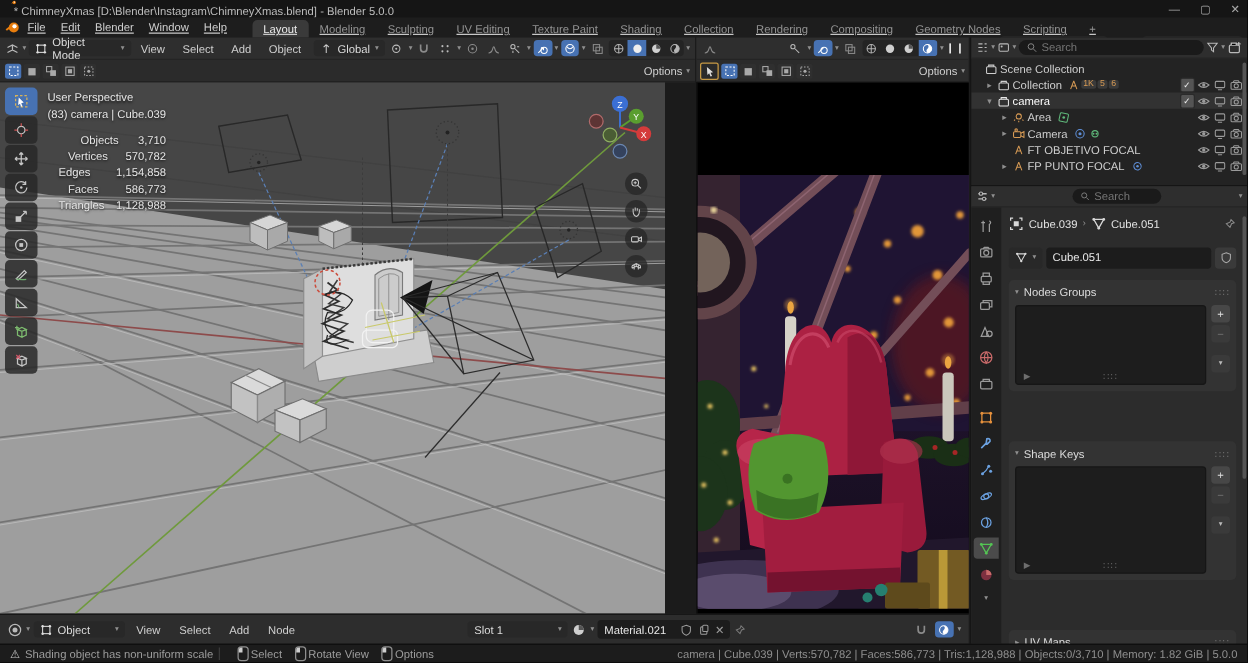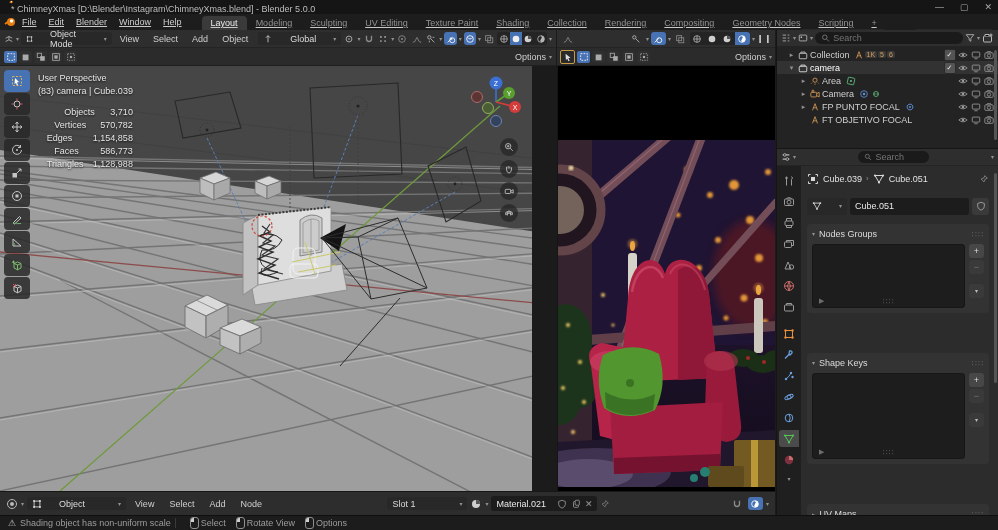--- a/index.html
+++ b/index.html
@@ -16,21 +16,21 @@
   #topbar{left:0;top:14px;width:998px;height:16px;background:#1d1d1d;display:flex;align-items:center;padding-left:4px;box-sizing:border-box;text-decoration:underline;}
   .menu-item{padding:0 6px;color:#cfcfcf;}
   .tabs{display:flex;margin-left:14px;height:16px;align-items:flex-end;}
   .tab{padding:2px 9px 2px;color:#939393;border-radius:4px 4px 0 0;}
   .tab.active{background:#3a3a3a;color:#ebebeb;}
   .scene-widget{position:absolute;top:15px;height:14px;display:flex;align-items:center;gap:2px;}
   .scene-field{display:flex;align-items:center;gap:3px;background:#282828;border-radius:3px;height:14px;padding:0 4px;color:#d6d6d6;}
   
   .ed-header{background:#2e2e2e;display:flex;align-items:center;padding:0 4px;box-sizing:border-box;gap:2px;border-bottom:1px solid #242424;}
   .ed-tools{background:#2b2b2b;display:flex;align-items:center;padding:0 4px;box-sizing:border-box;gap:2px;border-bottom:1px solid #1f1f1f;}
-  .hbtn{display:inline-flex;align-items:center;gap:17px;background:#282828;border-radius:3px;height:13px;padding:0 5px;color:#dcdcdc;}
+  .hbtn{display:inline-flex;align-items:center;gap:4px;background:#282828;border-radius:3px;height:13px;padding:0 5px;color:#dcdcdc;}
   .ibtn{display:inline-flex;align-items:center;justify-content:center;width:15px;height:13px;border-radius:3px;color:#b8b8b8;}
   .ibtn.on{background:#4772b3;color:#fff;}
   .ibtn.dim{color:#6f6f6f;}
   .seg{display:flex;background:#242424;border-radius:3px;overflow:hidden;}
   .seg .s{width:15px;height:13px;display:flex;align-items:center;justify-content:center;color:#b5b5b5;}
   .seg .s.active{background:#4772b3;color:#fff;}
   .selmode{width:13px;height:12px;border-radius:2px;display:flex;align-items:center;justify-content:center;color:#aaa;background:#2f2f2f;}
   .selmode.on{background:#4772b3;color:#fff;}
   .i10{width:10px;height:10px;display:block;}
   .i12{width:12px;height:12px;display:block;}
@@ -850,20 +850,28 @@
       <svg class="i10" viewBox="0 0 12 12">
           <path d="M1.5 2 H10.5 L7 6.5 V10 L5 8.5 V6.5 Z" fill="none" stroke="#b9b9b9"></path>
         </svg>
       <span class="chev">▾</span>
       <svg class="i12" viewBox="0 0 12 12">
           <rect x="1.5" y="4" width="8" height="6" rx="1" fill="none" stroke="#b9b9b9"></rect>
           <path d="M3 4 V2.5 H7 V4 M9 1.5 V4.5 M7.5 3 H10.5" stroke="#b9b9b9"></path>
         </svg>
     </div>
     <div style="padding-top:1px">
+      <div class="orow">
+        <span class="exp"></span>
+        <svg class="i10 oic" viewBox="0 0 12 12">
+            <rect x="1.5" y="4" width="9" height="6.5" rx="1" fill="none" stroke="#d0d0d0"></rect>
+            <path d="M3.5 4 V2.5 H8.5 V4" fill="none" stroke="#d0d0d0"></path>
+          </svg>
+        <span>Scene Collection</span>
+      </div>
       <div class="orow" style="padding-left:10px">
         <span class="exp">▸</span>
         <svg class="i10 oic" viewBox="0 0 12 12">
             <rect x="1.5" y="4" width="9" height="6.5" rx="1" fill="none" stroke="#d0d0d0"></rect>
             <path d="M3.5 4 V2.5 H8.5 V4" fill="none" stroke="#d0d0d0"></path>
           </svg>
         <span>Collection</span>
         <svg class="i10" style="margin-left:4px" viewBox="0 0 12 12">
             <path d="M6 2 L3 10 M6 2 L9 10 M4 7 H8" stroke="#d89b55" fill="none"></path>
           </svg>
@@ -989,56 +997,56 @@
           </span>
         <span class="tg">
             <svg class="i10" viewBox="0 0 12 12">
               <rect x="1" y="3.5" width="10" height="6.5" rx="1" fill="none" stroke="currentColor"></rect>
               <circle cx="6" cy="6.7" r="2" fill="none" stroke="currentColor"></circle>
               <path d="M3 3.5 L4 2 H8 L9 3.5" fill="none" stroke="currentColor"></path>
             </svg>
           </span>
       </div>
       <div class="orow" style="padding-left:22px">
+        <span class="exp"></span>
+        <svg class="i10 oic" viewBox="0 0 12 12">
+            <path d="M6 2 L3 10 M6 2 L9 10 M4 7 H8" stroke="#d89b55" fill="none"></path>
+          </svg>
+        <span>FT OBJETIVO FOCAL</span>
+        <span class="grow"></span>
+        <span class="tg">
+            <svg class="i10" viewBox="0 0 12 12">
+              <path d="M1 6 Q6 1.5 11 6 Q6 10.5 1 6 Z" fill="none" stroke="currentColor"></path>
+              <circle cx="6" cy="6" r="1.6" fill="currentColor"></circle>
+            </svg>
+          </span>
+        <span class="tg">
+            <svg class="i10" viewBox="0 0 12 12">
+              <rect x="1.5" y="2.5" width="9" height="6" rx="1" fill="none" stroke="currentColor"></rect>
+              <path d="M4 10.5 H8" stroke="currentColor"></path>
+            </svg>
+          </span>
+        <span class="tg">
+            <svg class="i10" viewBox="0 0 12 12">
+              <rect x="1" y="3.5" width="10" height="6.5" rx="1" fill="none" stroke="currentColor"></rect>
+              <circle cx="6" cy="6.7" r="2" fill="none" stroke="currentColor"></circle>
+              <path d="M3 3.5 L4 2 H8 L9 3.5" fill="none" stroke="currentColor"></path>
+            </svg>
+          </span>
+      </div>
+      <div class="orow" style="padding-left:22px">
         <span class="exp">▸</span>
         <svg class="i10 oic" viewBox="0 0 12 12">
             <path d="M6 2 L3 10 M6 2 L9 10 M4 7 H8" stroke="#d89b55" fill="none"></path>
           </svg>
         <span>FP PUNTO FOCAL</span>
         <svg class="i10" style="margin-left:5px" viewBox="0 0 12 12">
             <circle cx="6" cy="6" r="3.5" fill="none" stroke="#5f8fd8" transform="rotate(-20 6 6)"></circle>
             <circle cx="6" cy="6" r="1.2" fill="#5f8fd8"></circle>
           </svg>
-        <span class="grow"></span>
-        <span class="tg">
-            <svg class="i10" viewBox="0 0 12 12">
-              <path d="M1 6 Q6 1.5 11 6 Q6 10.5 1 6 Z" fill="none" stroke="currentColor"></path>
-              <circle cx="6" cy="6" r="1.6" fill="currentColor"></circle>
-            </svg>
-          </span>
-        <span class="tg">
-            <svg class="i10" viewBox="0 0 12 12">
-              <rect x="1.5" y="2.5" width="9" height="6" rx="1" fill="none" stroke="currentColor"></rect>
-              <path d="M4 10.5 H8" stroke="currentColor"></path>
-            </svg>
-          </span>
-        <span class="tg">
-            <svg class="i10" viewBox="0 0 12 12">
-              <rect x="1" y="3.5" width="10" height="6.5" rx="1" fill="none" stroke="currentColor"></rect>
-              <circle cx="6" cy="6.7" r="2" fill="none" stroke="currentColor"></circle>
-              <path d="M3 3.5 L4 2 H8 L9 3.5" fill="none" stroke="currentColor"></path>
-            </svg>
-          </span>
-      </div>
-      <div class="orow" style="padding-left:22px">
-        <span class="exp"></span>
-        <svg class="i10 oic" viewBox="0 0 12 12">
-            <path d="M6 2 L3 10 M6 2 L9 10 M4 7 H8" stroke="#d89b55" fill="none"></path>
-          </svg>
-        <span>FT OBJETIVO FOCAL</span>
         <span class="grow"></span>
         <span class="tg">
             <svg class="i10" viewBox="0 0 12 12">
               <path d="M1 6 Q6 1.5 11 6 Q6 10.5 1 6 Z" fill="none" stroke="currentColor"></path>
               <circle cx="6" cy="6" r="1.6" fill="currentColor"></circle>
             </svg>
           </span>
         <span class="tg">
             <svg class="i10" viewBox="0 0 12 12">
               <rect x="1.5" y="2.5" width="9" height="6" rx="1" fill="none" stroke="currentColor"></rect>
@@ -1288,15 +1296,16 @@
       </span>
     <span class="hint">
         <span class="mouse"></span>
         <span>Rotate View</span>
       </span>
     <span class="hint">
         <span class="mouse"></span>
         <span>Options</span>
       </span>
     <span class="grow"></span>
+    <span style="color:#8f8f8f">camera | Cube.039 | Verts:570,782 | Faces:586,773 | Tris:1,128,988 | Objects:0/3,710 | Memory: 1.82 GiB | 5.0.0</span>
   </div>
 
 </div>
 
 </body></html>

